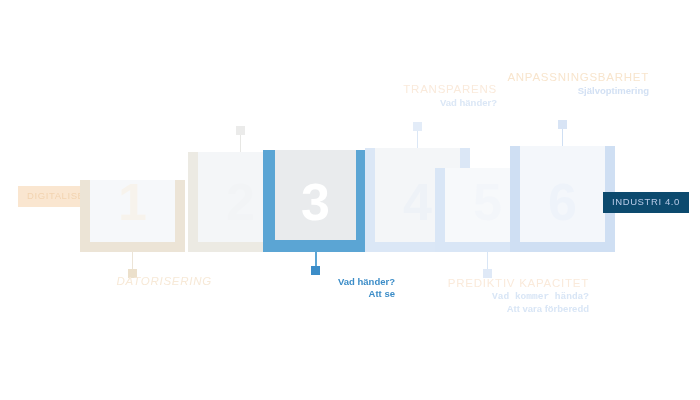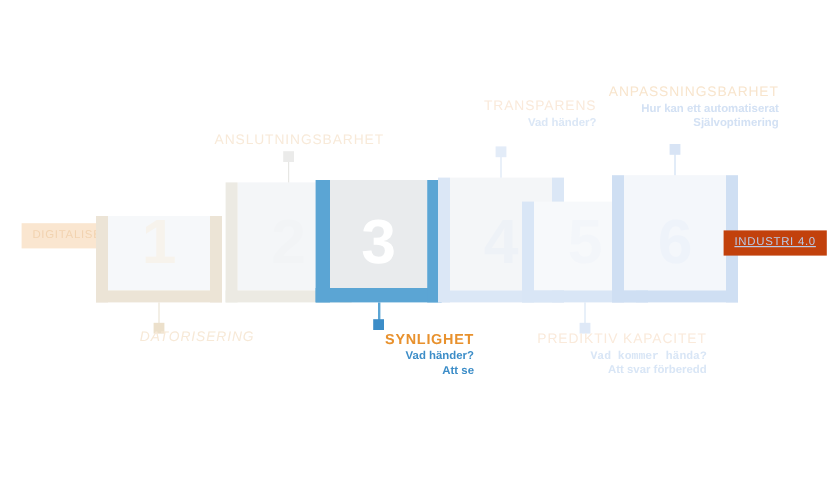--- a/index.html
+++ b/index.html
@@ -108,21 +108,21 @@
     <div class="bracket" style="border-width: 10px; border-color: rgb(217, 230, 246);"></div>
     <div class="num" style="color: rgb(243, 246, 250);">5</div>
   </div>
 
   <div class="step" style="left:510px;top:146px;width:105px;height:106px;">
     <div class="fill" style="inset: 0px 10px 10px; background: rgb(244, 247, 251);"></div>
     <div class="bracket" style="border-width: 10px; border-color: rgb(207, 223, 243);"></div>
     <div class="num" style="color: rgb(238, 243, 250);">6</div>
   </div>
 
-  <div id="tag-industri" class="endtag" style="background: #c2410c; color: rgb(185, 203, 232); text-decoration: underline;">INDUSTRI 4.0</div>
+  <div id="tag-industri" class="endtag" style="background: #0c4a6e; color: rgb(185, 203, 232);">INDUSTRI 4.0</div>
 
   <div class="conn" style="left: 132px; top: 252px; height: 22px; background: rgb(236, 228, 214);"></div>
   <div class="marker" style="left: 128px; top: 269px; background: rgb(236, 224, 203);"></div>
 
   <div class="conn" style="left: 240px; top: 130px; height: 22px; background: rgb(231, 231, 228);"></div>
   <div class="marker" style="left: 236px; top: 126px; background: rgb(235, 235, 234);"></div>
 
   <div class="conn" style="left: 315px; top: 252px; height: 20px; width: 2px; background: rgb(91, 165, 212);"></div>
   <div class="marker" style="left: 311px; top: 266px; background: rgb(60, 141, 200);"></div>
 
@@ -132,40 +132,35 @@
   <div class="conn" style="left: 487px; top: 252px; height: 22px; background: rgb(217, 230, 246);"></div>
   <div class="marker" style="left: 483px; top: 269px; background: rgb(223, 233, 247);"></div>
 
   <div class="conn" style="left: 562px; top: 124px; height: 22px; background: rgb(207, 223, 243);"></div>
   <div class="marker" style="left: 558px; top: 120px; background: rgb(216, 228, 245);"></div>
 
   <div class="caption" style="left:52px;top:274px;width:160px;">
     <span class="cap-title" style="color: rgb(247, 233, 215); font-style: italic;">DATORISERING</span>
   </div>
 
-  <div class="caption" style="left:160px;top:110px;width:160px;">
-    <span class="cap-title" style="color: rgb(248, 234, 217);">ANSLUTNINGSBARHET</span>
-  </div>
 
   <div class="caption" style="left:235px;top:276px;width:160px;">
-    <span class="cap-title active" style="color: rgb(232, 145, 45);">SYNLIGHET</span>
     <span class="cap-sub" style="color: rgb(60, 141, 200);">Vad händer?</span>
     <span class="cap-sub" style="color: rgb(60, 141, 200);">Att se</span>
   </div>
 
   <div class="caption" style="left:337px;top:82px;width:160px;">
     <span class="cap-title" style="color: rgb(250, 234, 219);">TRANSPARENS</span>
     <span class="cap-sub" style="color: rgb(219, 231, 246);">Vad händer?</span>
   </div>
 
   <div class="caption" style="left:409px;top:276px;width:180px;">
     <span class="cap-title" style="color: rgb(250, 234, 219);">PREDIKTIV KAPACITET</span>
     <span class="cap-sub" style="color: rgb(217, 230, 246); font-family: Liberation Mono, monospace;">Vad kommer hända?</span>
-    <span class="cap-sub" style="color: rgb(217, 230, 246);">Att svar förberedd</span>
+    <span class="cap-sub" style="color: rgb(217, 230, 246);">Att vara förberedd</span>
   </div>
 
   <div class="caption" style="left:477px;top:70px;width:172px;">
     <span class="cap-title" style="color: rgb(248, 229, 205);">ANPASSNINGSBARHET</span>
-    <span class="cap-sub" style="color: rgb(211, 225, 244);">Hur kan ett automatiserat</span>
     <span class="cap-sub" style="color: rgb(211, 225, 244);">Självoptimering</span>
   </div>
 
 </div>
 
 </body></html>

